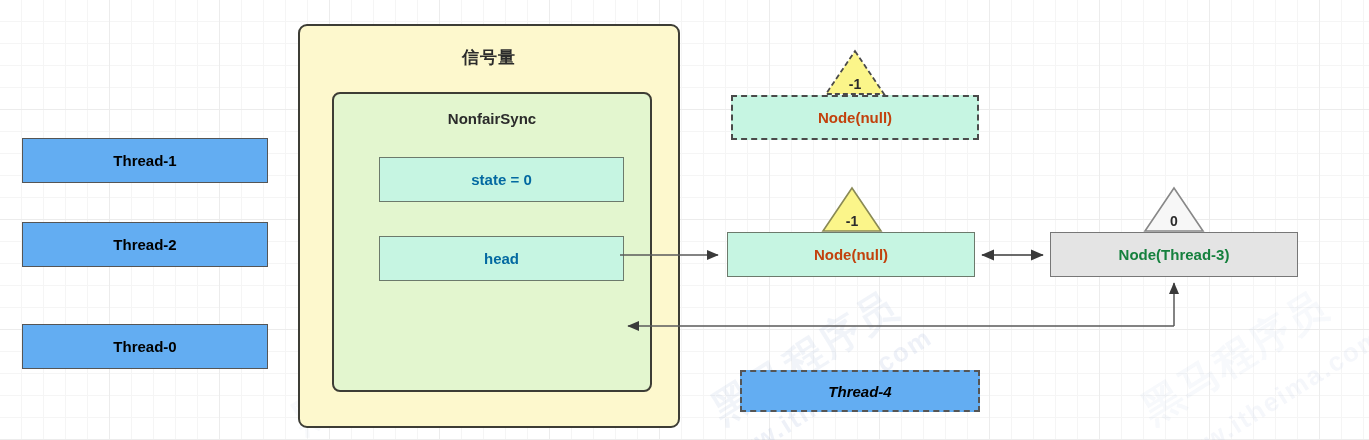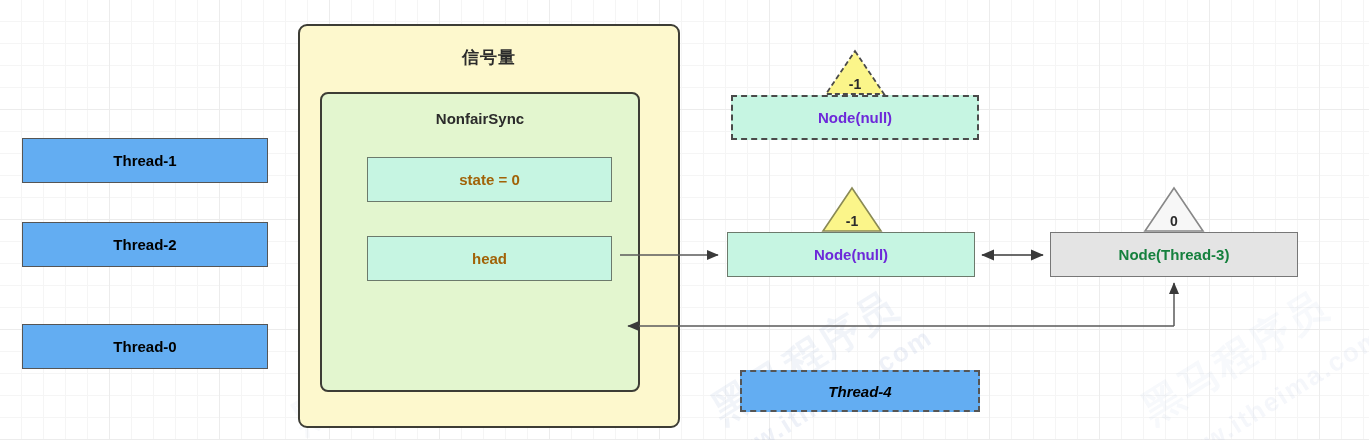--- a/index.html
+++ b/index.html
@@ -81,21 +81,21 @@
     left: 0;
     width: 100%;
     text-align: center;
     font-size: 17px;
     font-weight: bold;
     color: #2b2b2b;
     letter-spacing: 1px;
   }
   #nonfair-box {
     position: absolute;
-    left: 20px;
+    left: 32px;
     top: 66px;
     width: 320px;
     height: 300px;
     background: #e3f6cf;
     border: 2.2px solid #3d3d35;
     border-radius: 8px;
     box-sizing: border-box;
   }
   #nonfair-title {
     position: absolute;
@@ -113,38 +113,38 @@
     width: 245px;
     height: 45px;
     background: #c6f5e2;
     border: 1.6px solid #6c7a6c;
     box-sizing: border-box;
     display: flex;
     align-items: center;
     justify-content: center;
     font-size: 15px;
     font-weight: bold;
-    color: #a16207;
+    color: #0369a1;
   }
 
   
   .node-box {
     position: absolute;
     box-sizing: border-box;
     display: flex;
     align-items: center;
     justify-content: center;
     font-size: 15px;
     font-weight: bold;
     height: 45px;
   }
   .node-green {
     background: #c6f5e2;
     border: 1.6px solid #6c7a6c;
-    color: #6d28d9;
+    color: #c2410c;
   }
   .node-green.dashed {
     border: 2px dashed #4a4a4a;
   }
   .node-gray {
     background: #e4e4e4;
     border: 1.8px solid #777777;
     color: #15803d;
   }
 

